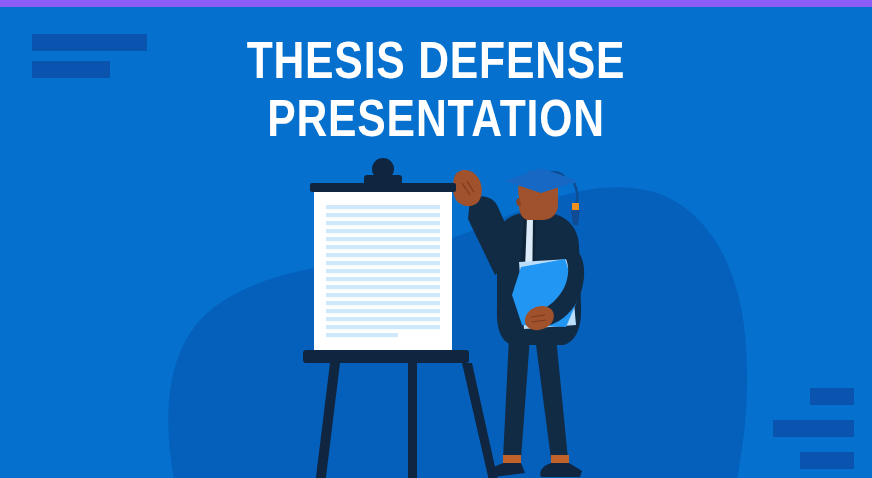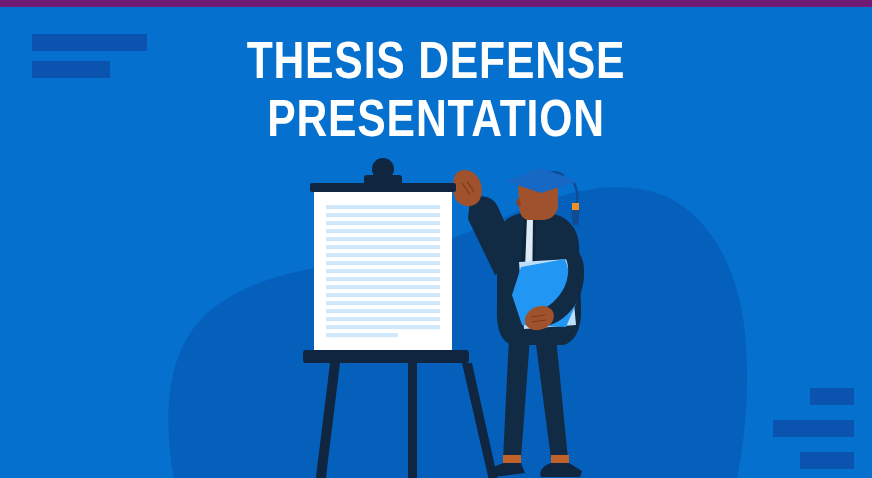--- a/index.html
+++ b/index.html
@@ -5,21 +5,21 @@
   html, body {
     margin: 0;
     padding: 0;
     background: #ffffff;
   }
   #slide {
     position: relative;
     width: 872px;
     height: 478px;
     overflow: hidden;
-    background: #701a75;
+    background: #8b5cf6;
     font-family: "Liberation Sans", sans-serif;
   }
   #canvas-bg {
     position: absolute;
     left: 0;
     top: 7px;
     width: 872px;
     height: 471px;
     background: #0570CE;
     overflow: hidden;

